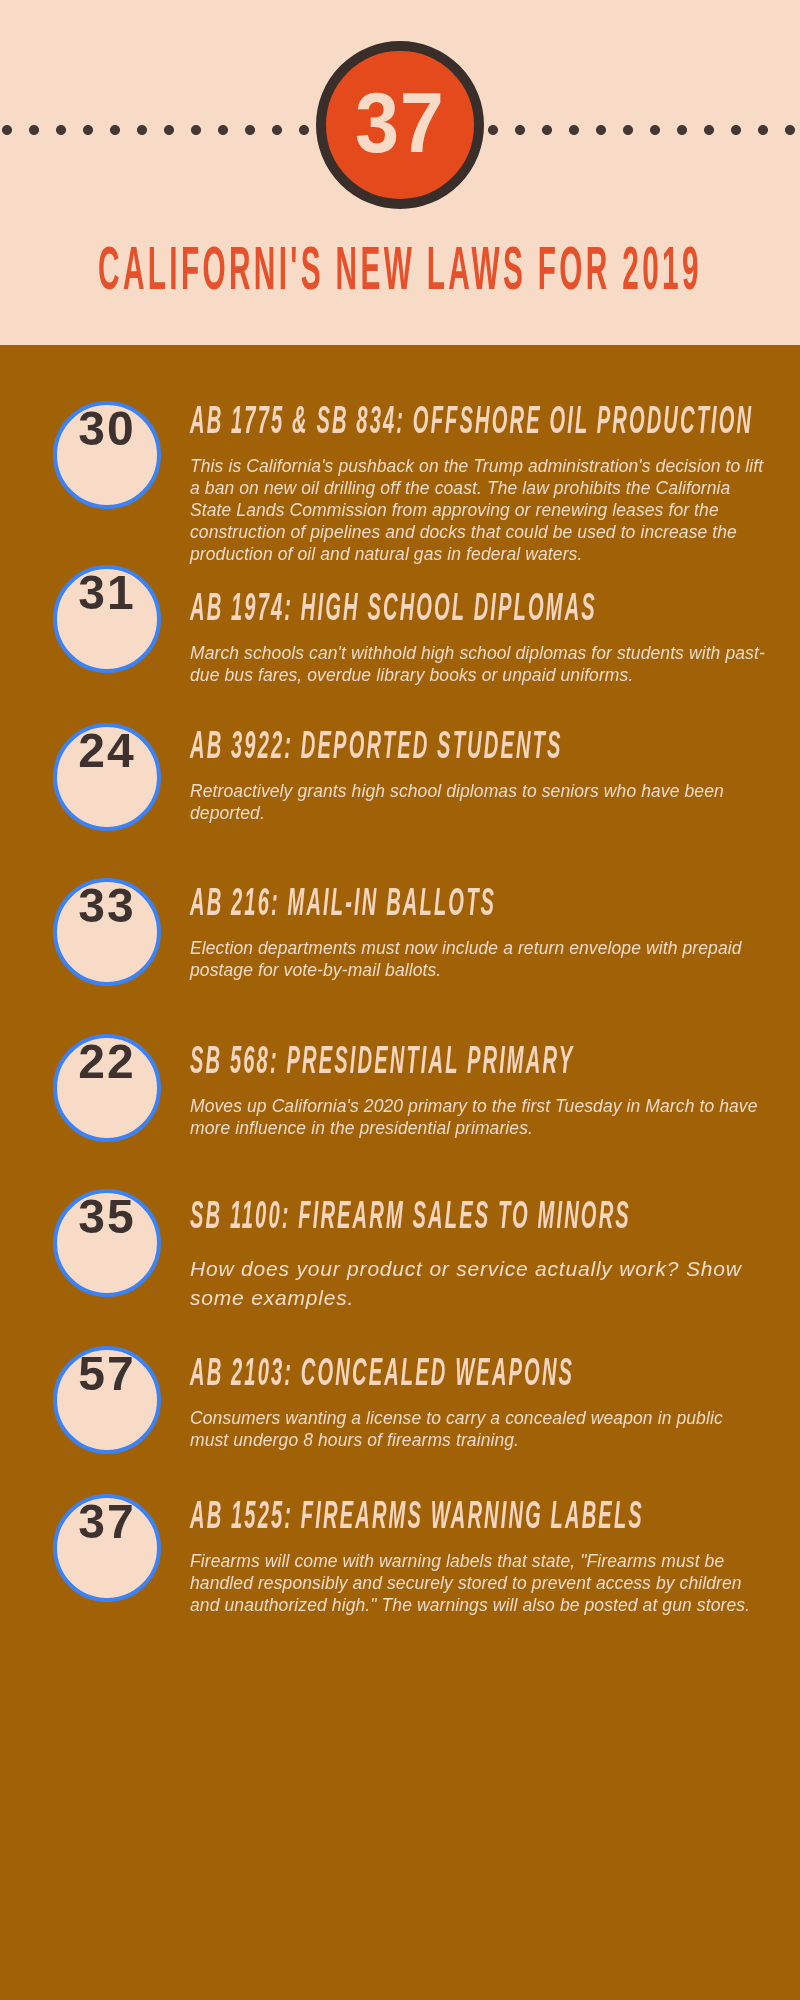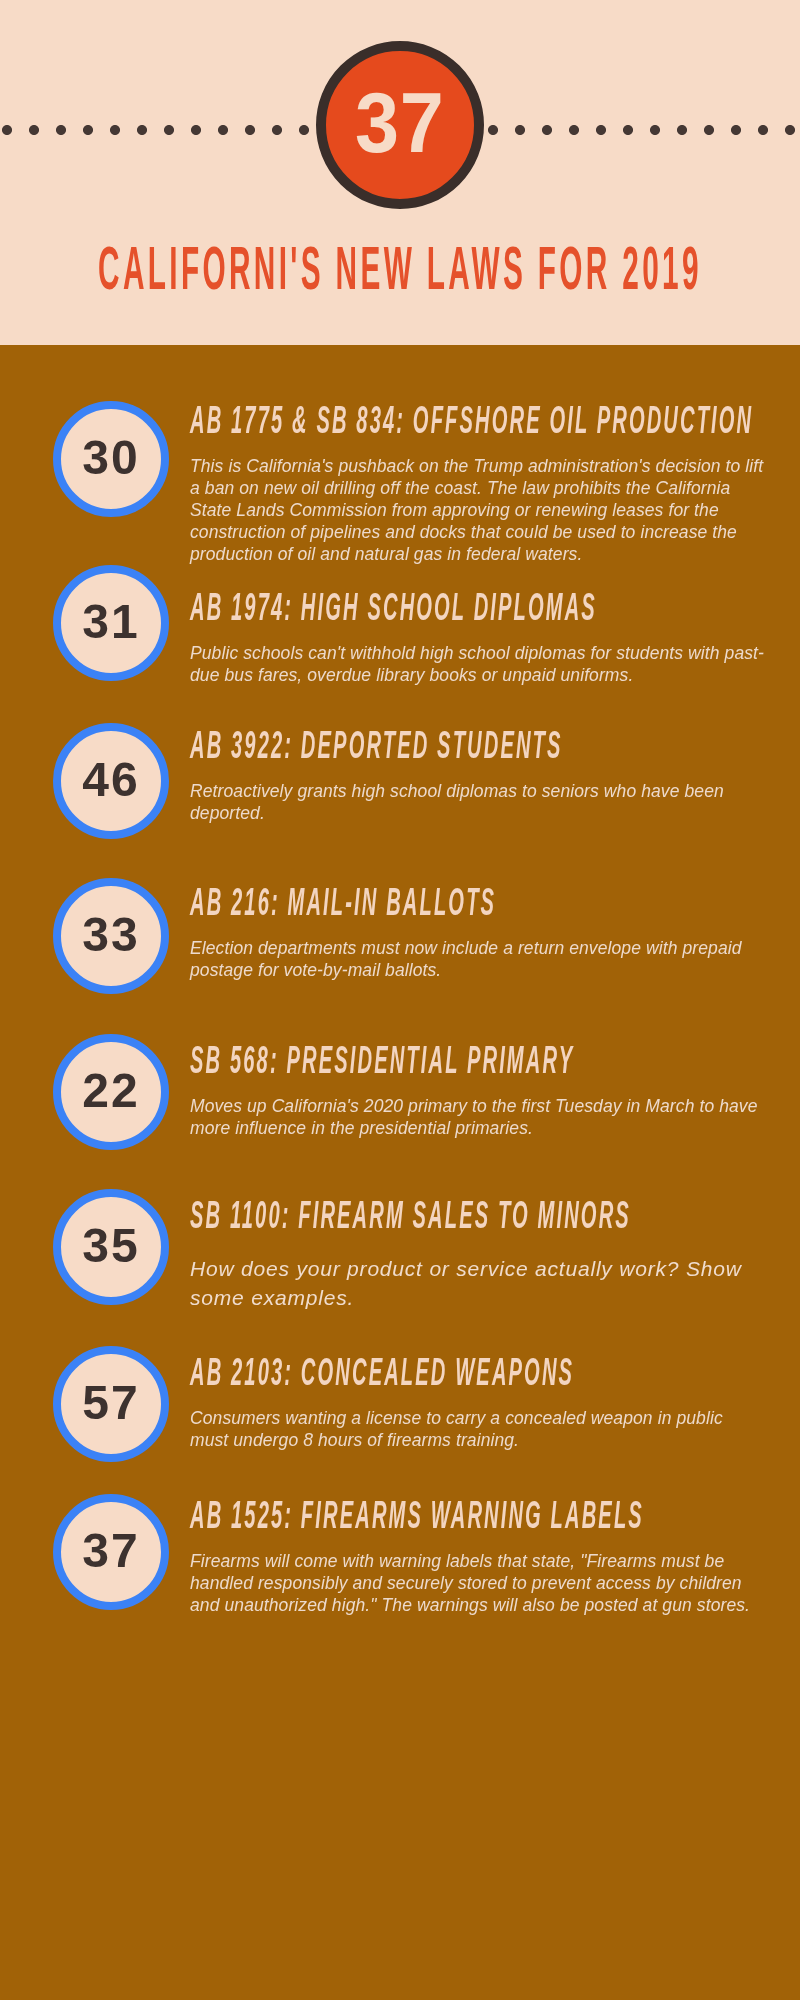--- a/index.html
+++ b/index.html
@@ -47,24 +47,24 @@
     font-size:62px;font-weight:bold;
     letter-spacing:7px;
     line-height:62px;
     transform:translateX(-50%) scaleX(0.48);
   }
   
   .law-item{position:absolute;left:0;width:800px;}
   .num-circle{
     position:absolute;left:53px;top:0;
     width:100px;height:100px;
-    border:8px solid #3b82f6;
+    border:4px solid #3b82f6;
     border-radius:50%;
     background:#f7dbc7;
-    display:flex;align-items:center;justify-content:center;
+    display:flex;justify-content:center;
   }
   .num{
     color:#3d322f;
     font-size:48px;font-weight:bold;
     letter-spacing:2px;
     line-height:1;
     padding-bottom:3px;
   }
   .law-text{position:absolute;left:190px;width:590px;font-style:italic;}
   .law-heading{
@@ -131,27 +131,27 @@
         <p class="law-body">This is California's pushback on the Trump administration's decision to lift a ban on new oil drilling off the coast. The law prohibits the California State Lands Commission from approving or renewing leases for the construction of pipelines and docks that could be used to increase the production of oil and natural gas in federal waters.</p>
       </div>
     </section>
 
     <section class="law-item i1">
       <div class="num-circle">
         <span class="num">31</span>
       </div>
       <div class="law-text">
         <h2 class="law-heading"><span>AB 1974: HIGH SCHOOL DIPLOMAS</span></h2>
-        <p class="law-body">Public schools can't withhold high school diplomas for students with past-due bus fares, overdue library books or unpaid uniforms.</p>
+        <p class="law-body">March schools can't withhold high school diplomas for students with past-due bus fares, overdue library books or unpaid uniforms.</p>
       </div>
     </section>
 
     <section class="law-item i2">
       <div class="num-circle">
-        <span class="num">46</span>
+        <span class="num">24</span>
       </div>
       <div class="law-text">
         <h2 class="law-heading"><span>AB 3922: DEPORTED STUDENTS</span></h2>
         <p class="law-body">Retroactively grants high school diplomas to seniors who have been deported.</p>
       </div>
     </section>
 
     <section class="law-item i3">
       <div class="num-circle">
         <span class="num">33</span>

